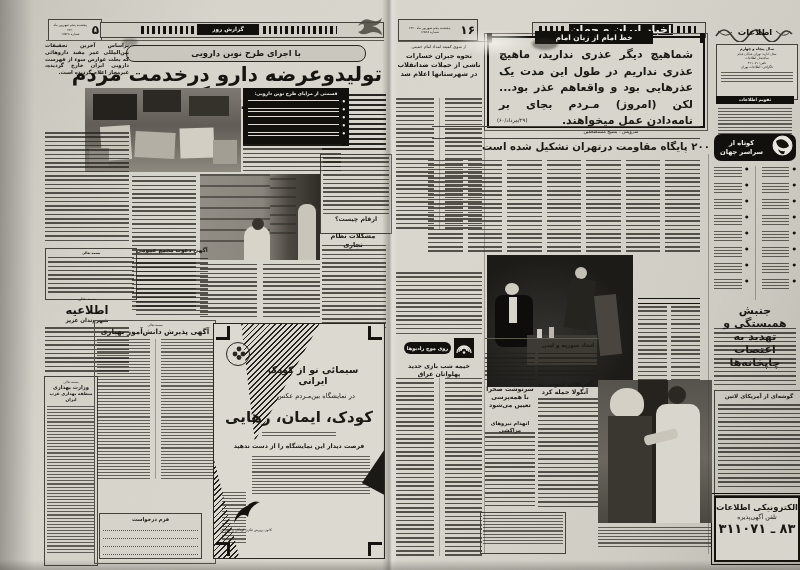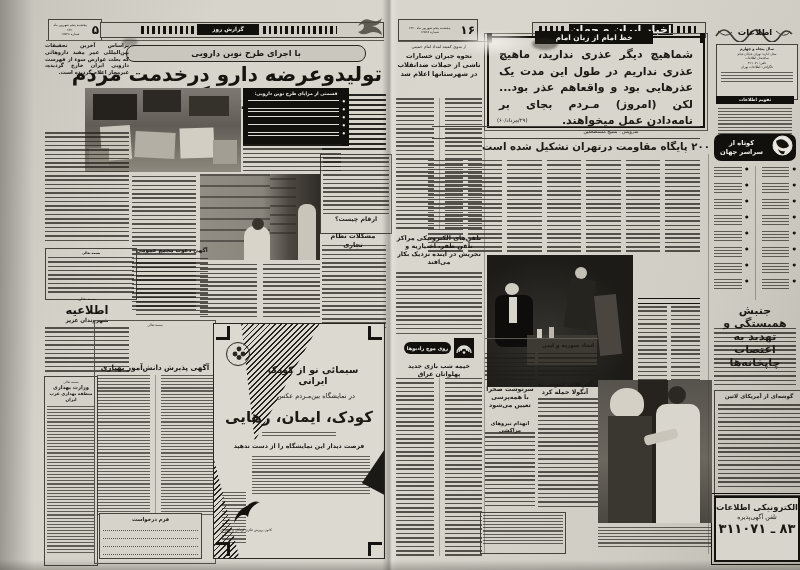--- a/index.html
+++ b/index.html
@@ -7,21 +7,21 @@
     font-family:"DejaVu Sans",sans-serif;color:#1b1914;
     background:linear-gradient(110deg,#c6c3bb 0%,#d7d4cc 22%,#d9d6ce 55%,#cfccc4 82%,#bcb9b1 100%);}
   .abs{position:absolute;}
   .pg{position:absolute;direction:rtl;}
   .b{font-weight:bold;} .c{text-align:center;} .r{text-align:center;} .j{text-align:justify;}
   .w{color:#f0eee8;}
   .ink{color:#16140f;}
   .t3{font-size:3.2px;line-height:1.4;} .t35{font-size:3.6px;line-height:1.35;}
   .t4{font-size:4.4px;line-height:1.35;} .t5{font-size:5.2px;line-height:1.3;}
   .t55{font-size:5.6px;line-height:1.35;} .t6{font-size:6.2px;line-height:1.3;}
-  .t65{font-size:6.6px;line-height:1.35;} .t7{font-size:7.2px;line-height:1.3;margin-top:36px;}
+  .t65{font-size:6.6px;line-height:1.35;} .t7{font-size:7.2px;line-height:1.3;}
   .t8{font-size:8.4px;line-height:1.3;} .t10{font-size:10.2px;line-height:1.25;}
   .t11{font-size:11px;line-height:1.5;} .t12{font-size:12px;line-height:1.2;}
   .t20{font-size:20px;line-height:1.15;letter-spacing:-.3px;}
   .gk{background-image:repeating-linear-gradient(to bottom,rgba(32,30,24,.72) 0 1.5px,rgba(32,30,24,0) 1.5px 4.3px);}
   .gk2{background-image:repeating-linear-gradient(to bottom,rgba(14,12,7,.88) 0 1.9px,rgba(14,12,7,0) 1.9px 4.9px);}
   .gkf{background-image:repeating-linear-gradient(to bottom,rgba(32,30,24,.65) 0 1.1px,rgba(32,30,24,0) 1.1px 3.1px);}
   .gkw{background-image:repeating-linear-gradient(to bottom,rgba(238,236,228,.92) 0 1.2px,rgba(238,236,228,0) 1.2px 3.5px);}
   .box{border:1px solid #45423b;}
   .hrule{background:#5d5a52;height:1px;}
   .vrule{background:rgba(70,66,58,.4);width:1px;}
@@ -328,21 +328,20 @@
       <div class="gk" style="flex:1;"></div>
     </div>
 
     <div class="abs c" style="left:4px;top:30px;width:86px;font-size:4.2px;">از سوی کمیته امداد امام خمینی</div>
     <div class="abs c b t65" style="left:4px;top:38px;width:86px;">نحوه جبران خسارات ناشی از حملات ضدانقلاب در شهرستانها اعلام شد</div>
     <div class="abs" style="left:4px;top:84px;width:86px;height:132px;display:flex;gap:5px;">
       <div class="gk" style="flex:1;"></div>
       <div class="vrule"></div>
       <div class="gk" style="flex:1;"></div>
     </div>
-    <div class="abs c b" style="left:4px;top:220px;width:86px;font-size:6.4px;">تلفن‌های الکترونیکی مراکز تلفن ظفر، اختیاریه و تجریش در آینده نزدیک بکار می‌افتد</div>
     <div class="abs gk" style="left:4px;top:258px;width:86px;height:58px;"></div>
     <div class="abs hrule" style="left:4px;top:319px;width:86px;"></div>
     <div class="abs" style="left:12px;top:324px;width:70px;height:20px;display:flex;align-items:center;gap:3px;">
       <div style="width:20px;height:20px;background:#12100c;">
         <svg width="20" height="20" viewBox="0 0 20 20">
             <g stroke="#e9e6df" fill="none" stroke-width="1.3">
               <path d="M5 14 a5 5 0 0 1 10 0"></path>
               <path d="M3 15 a7 7 0 0 1 14 0"></path>
               <path d="M7 13 a3 3 0 0 1 6 0"></path>
             </g>

